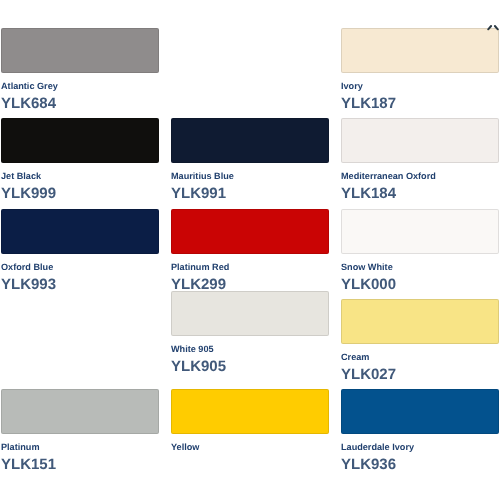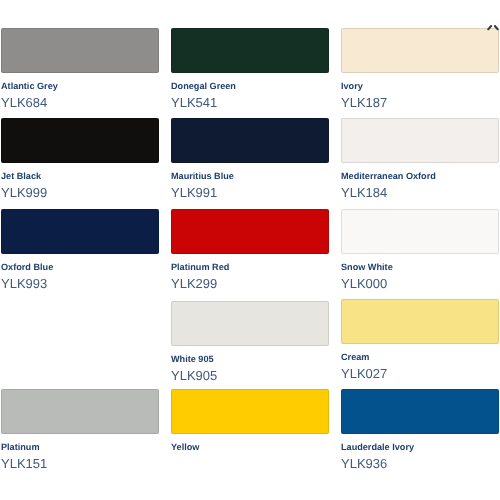--- a/index.html
+++ b/index.html
@@ -19,39 +19,34 @@
     box-shadow:inset 0 0 0 1px rgba(0,0,0,0.10);
     background:#ffffff;
   }
   .nm{
     position:absolute;top:53px;left:0;white-space:nowrap;
     font-size:9.15px;font-weight:bold;color:#21406e;
     will-change:transform;            
   }
   .cd{
     position:absolute;top:67px;left:0;white-space:nowrap;
-    font-size:13px;font-weight:400;color:#41597a;
+    font-size:15px;font-weight:700;color:#41597a;
     will-change:transform;            
   }
   .chev{position:absolute;left:484.4px;top:20.4px;}
 </style>
 </head>
 <body>
 
 <div id="root">
   <div class="grid">
     <div class="cell" style="left:0px;top:0.0px">
       <div class="sw" style="background: rgb(143, 140, 140);"></div>
       <div class="nm">Atlantic Grey</div>
       <div class="cd">YLK684</div>
-    </div>
-    <div class="cell" style="left:170px;top:0.0px">
-      <div class="sw" style="background: rgb(20, 48, 36);"></div>
-      <div class="nm">Donegal Green</div>
-      <div class="cd">YLK541</div>
     </div>
     <div class="cell" style="left:340px;top:0.0px">
       <div class="sw" style="background: rgb(247, 233, 210);"></div>
       <div class="nm">Ivory</div>
       <div class="cd">YLK187</div>
     </div>
     <div class="cell" style="left:0px;top:90.25px">
       <div class="sw" style="background: rgb(16, 15, 13);"></div>
       <div class="nm">Jet Black</div>
       <div class="cd">YLK999</div>
@@ -74,21 +69,21 @@
     <div class="cell" style="left:170px;top:180.5px">
       <div class="sw" style="background: rgb(202, 4, 4);"></div>
       <div class="nm">Platinum Red</div>
       <div class="cd">YLK299</div>
     </div>
     <div class="cell" style="left:340px;top:180.5px">
       <div class="sw" style="background: rgb(250, 248, 246);"></div>
       <div class="nm">Snow White</div>
       <div class="cd">YLK000</div>
     </div>
-    <div class="cell" style="left:170px;top:273px">
+    <div class="cell" style="left:170px;top:263px">
       <div class="sw" style="background: rgb(231, 229, 223);"></div>
       <div class="nm">White 905</div>
       <div class="cd">YLK905</div>
     </div>
     <div class="cell" style="left:340px;top:270.75px">
       <div class="sw" style="background: rgb(248, 228, 134);"></div>
       <div class="nm">Cream</div>
       <div class="cd">YLK027</div>
     </div>
     <div class="cell" style="left:0px;top:361.0px">

